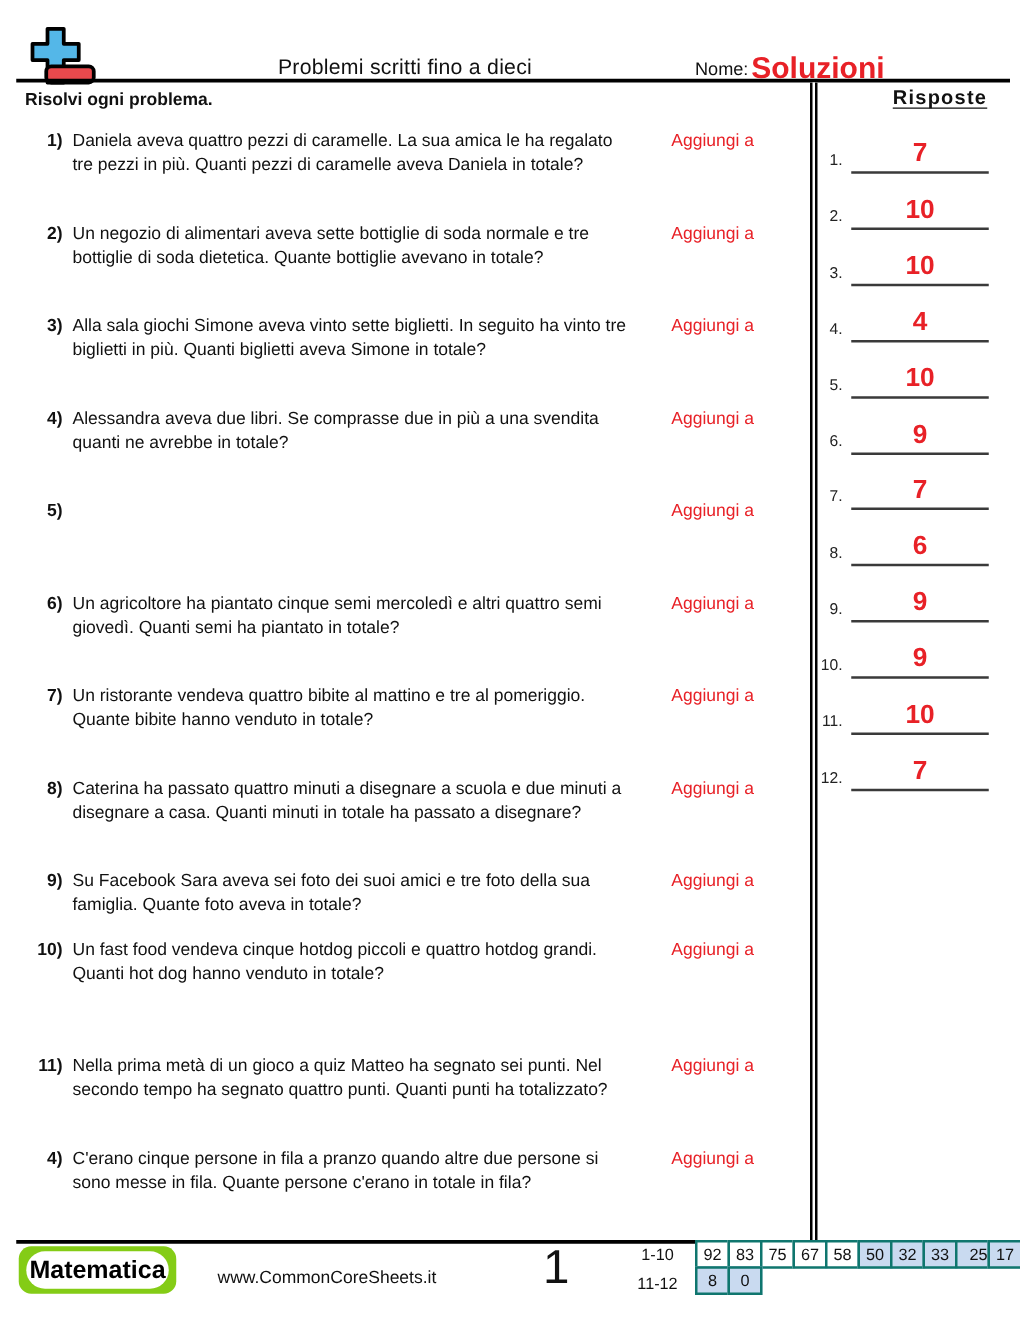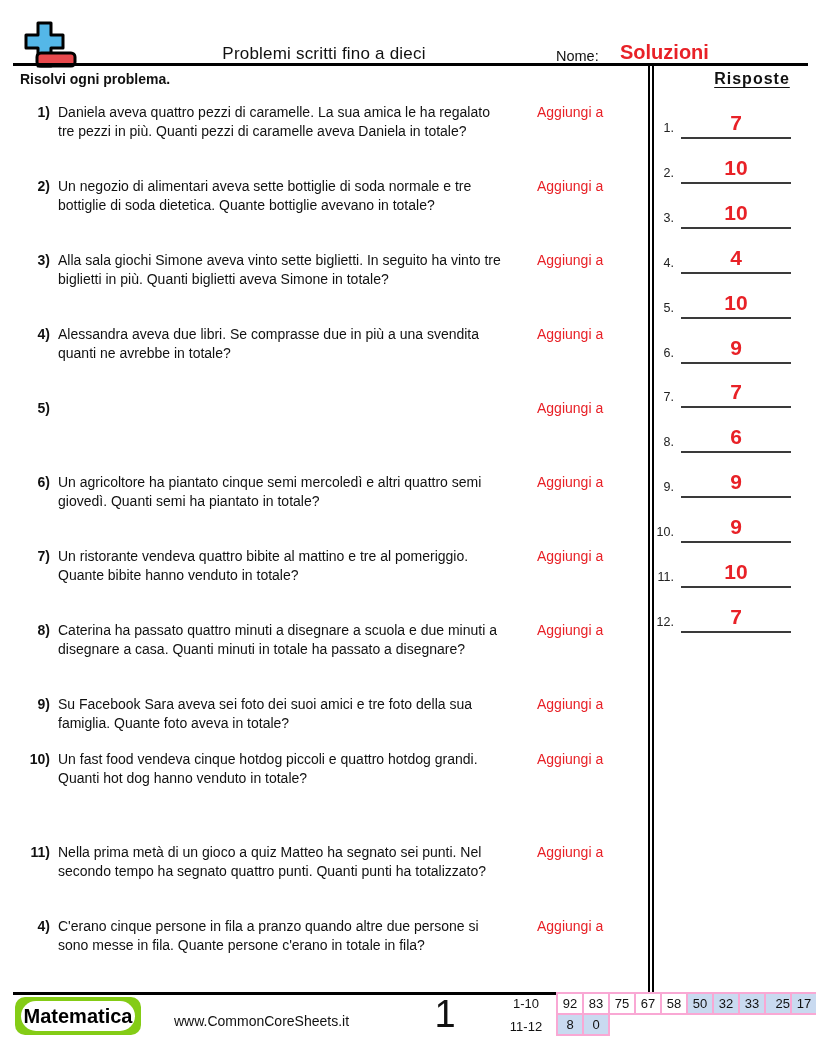--- a/index.html
+++ b/index.html
@@ -5,21 +5,21 @@
   html,body{margin:0;padding:0;background:#888;}
   .page{
     position:relative;width:816px;height:1056px;background:#ffffff;
     font-family:"Liberation Sans","DejaVu Sans",sans-serif;color:#111;
     margin:0 auto;overflow:hidden;
   }
   .abs{position:absolute;}
   
   .title{left:0;top:44px;width:648px;text-align:center;font-size:17px;letter-spacing:.2px;}
   .nome{left:556px;top:48px;font-size:14.5px;}
-  .soluzioni{left:620px;top:41px;font-size:20px;font-weight:bold;}
+  .soluzioni{left:601px;top:41px;font-size:24px;font-weight:bold;}
   .header-rule{left:13px;top:63px;width:795px;height:3px;background:#000;}
   .instruction{left:20px;top:71px;font-size:14px;font-weight:bold;}
   
   .separator{left:648px;top:66px;height:926px;width:2px;border-left:2px solid #000;border-right:2px solid #000;background:#fff;}
   .risposte{left:688px;top:70px;width:128px;text-align:center;font-size:16px;font-weight:bold;letter-spacing:1px;text-decoration:underline;text-underline-offset:3px;}
   
   .problem{left:20px;width:600px;position:absolute;}
   .p-num{position:absolute;left:0;top:0;width:30px;text-align:right;font-weight:bold;font-size:14px;line-height:19px;}
   .p-text{margin-left:38px;width:452px;font-size:14px;line-height:19px;}
   .p-tag{position:absolute;left:517px;top:0;font-size:14px;line-height:19px;}
@@ -29,21 +29,21 @@
   .a-value{position:absolute;left:681px;width:110px;text-align:center;font-size:21px;font-weight:bold;}
   
   .footer-rule{left:13px;top:992px;width:803px;height:3px;background:#000;}
   .badge{left:15px;top:997px;width:126px;height:38px;background:#84cc16;border-radius:10px;}
   .badge-pill{position:absolute;left:6px;right:6px;top:4px;bottom:4px;background:#fff;border-radius:16px;display:flex;align-items:center;justify-content:center;}
   .badge-text{font-size:20px;font-weight:bold;color:#000;}
   .website{left:174px;top:1013px;font-size:14px;}
   .page-num{left:400px;top:994px;width:90px;text-align:center;font-size:38px;line-height:40px;}
   .score-label{width:52px;text-align:center;font-size:13px;}
   .score-row{display:flex;}
-  .cell{width:28px;height:23px;box-sizing:border-box;border:2px solid #f9a8d4;font-size:13px;line-height:19px;text-align:center;background:#fff;}
+  .cell{width:28px;height:23px;box-sizing:border-box;border:2px solid #0f766e;font-size:13px;line-height:19px;text-align:center;background:#fff;}
   .cell + .cell{margin-left:-2px;}
   .red{color:#e82127;}
 </style>
 </head>
 <body>
 
 <div class="page">
 
   <svg class="abs" style="left:24px;top:20px;" width="54" height="50" viewBox="0 0 54 50">
     <path d="M14 3 h13 v12 h12 v13 h-12 v18 h-13 v-18 h-12 v-13 h12 z" fill="#54b7e8" stroke="#000" stroke-width="3" stroke-linejoin="round"></path>

